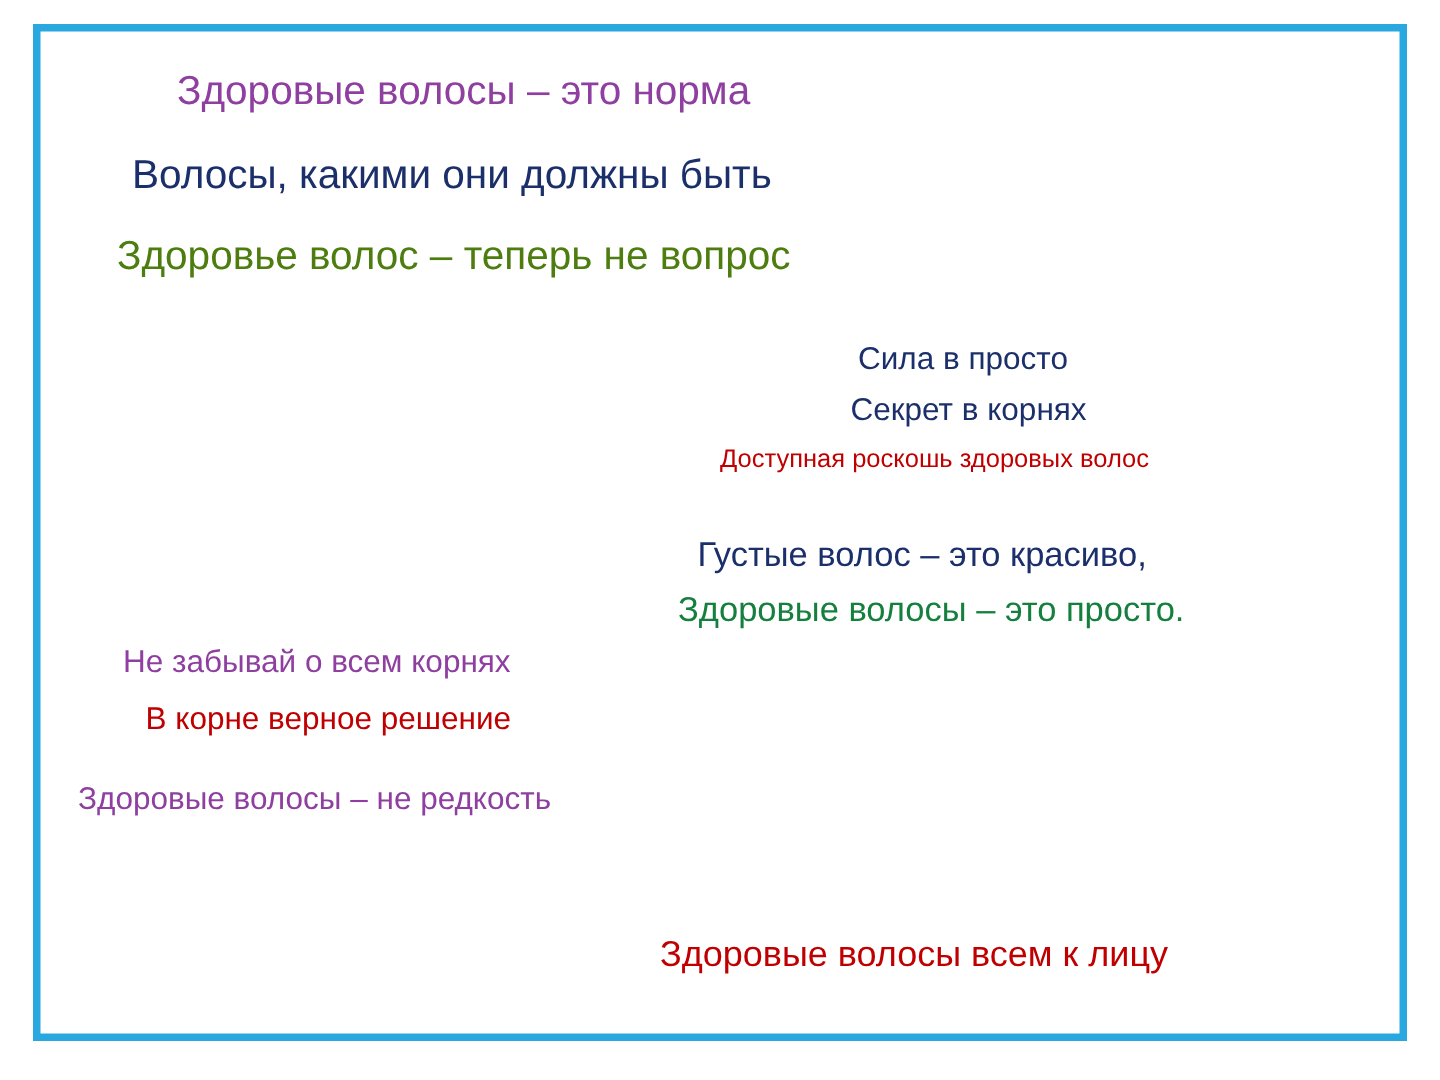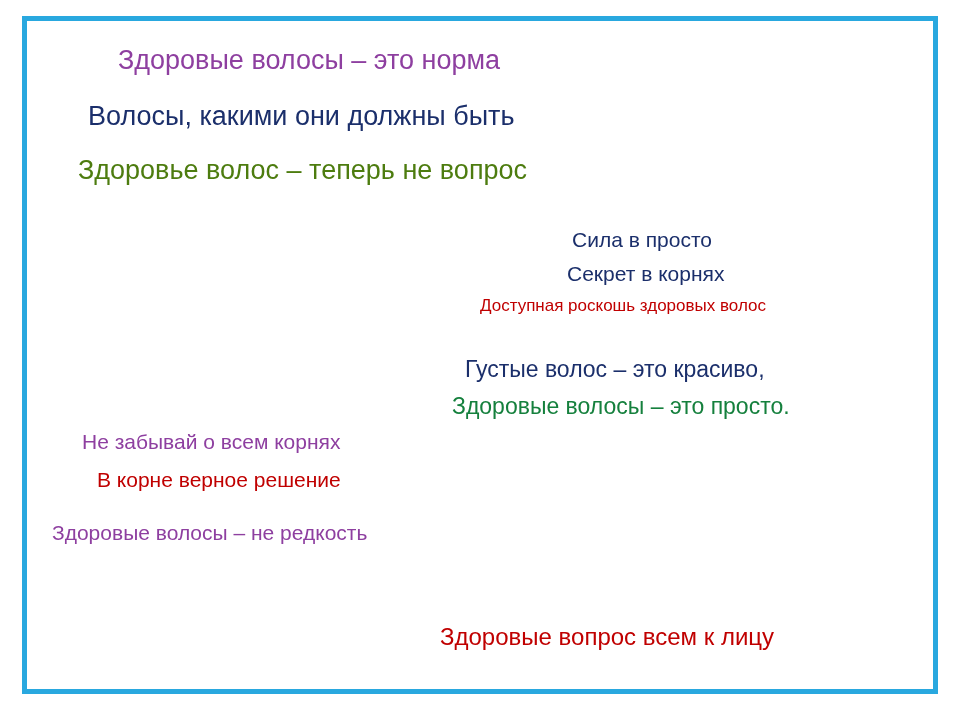--- a/index.html
+++ b/index.html
@@ -133,15 +133,15 @@
   <div class="line m1">Сила в просто</div>
   <div class="line m3">Доступная роскошь здоровых волос</div>
   <div class="line m2">Секрет  в корнях</div>
   <div class="line m4">Густые волос – это красиво,</div>
   <div class="line m5">Здоровые волосы – это просто.</div>
 
   <div class="line l1">Не забывай о всем корнях</div>
   <div class="line l2">В корне верное решение</div>
   <div class="line l3">Здоровые волосы – не редкость</div>
 
-  <div class="line b1">Здоровые вопрос всем к лицу</div>
+  <div class="line b1">Здоровые волосы всем к лицу</div>
 
 </div>
 
 </body></html>

